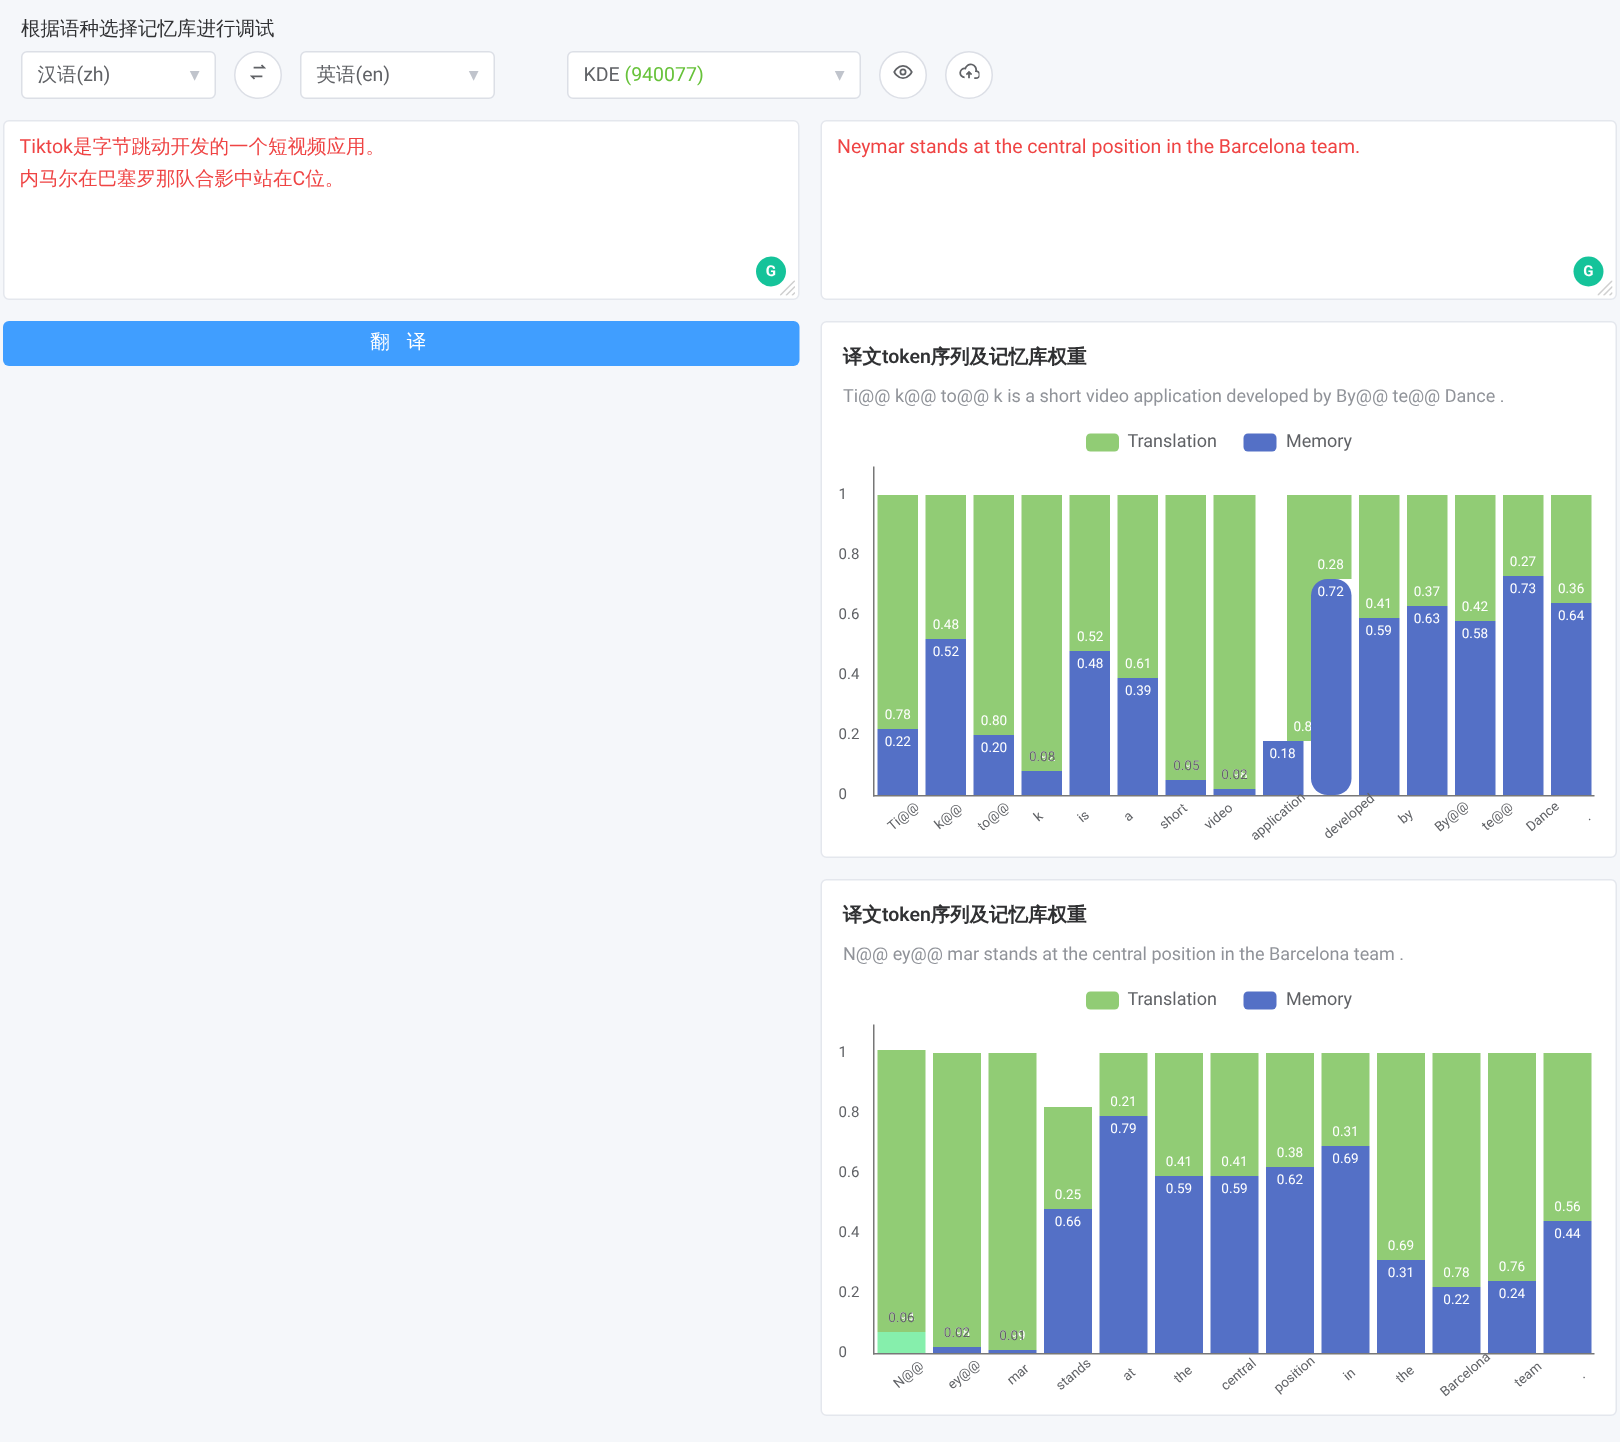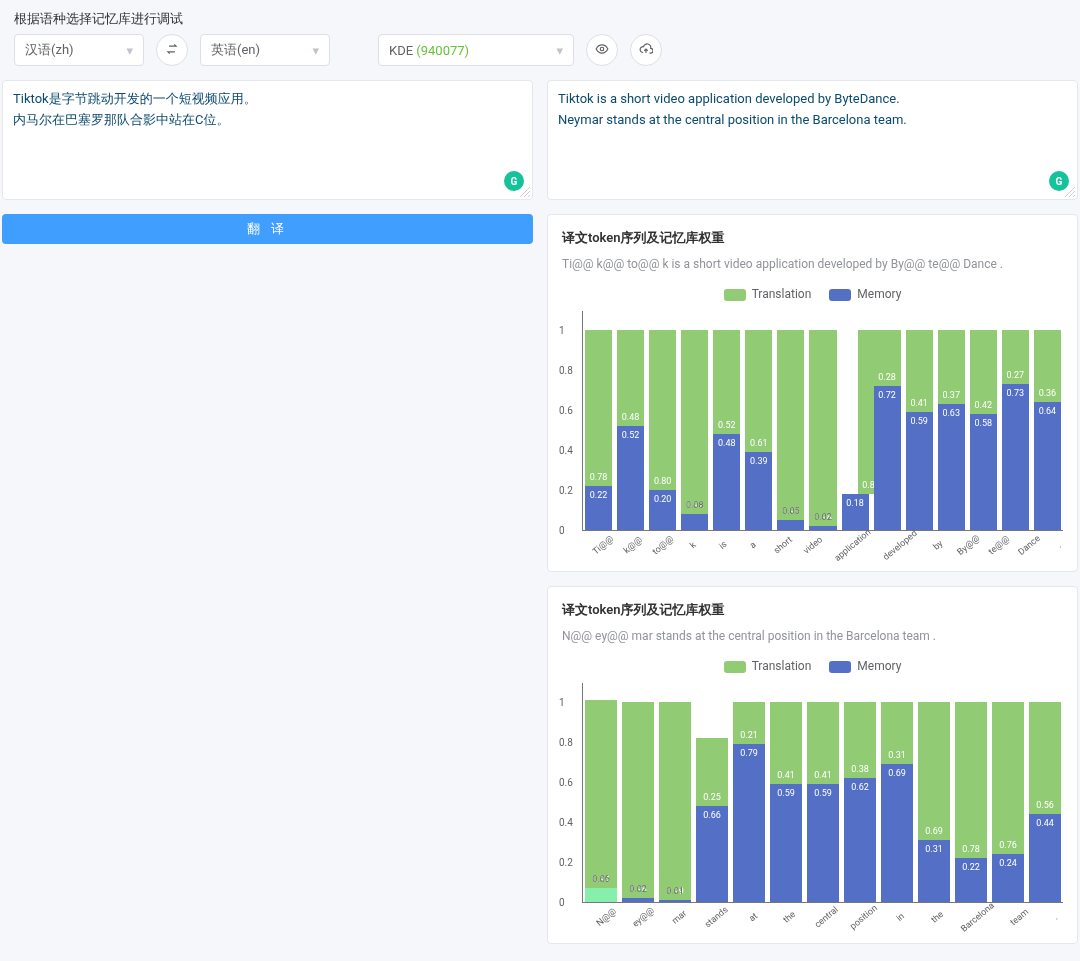--- a/index.html
+++ b/index.html
@@ -28,21 +28,21 @@
     color: #606266; cursor: pointer;
   }
   .swap-icon svg, .iconbtn svg { width: 14px; height: 14px; }
   .kde-count { color: #67c23a; }
   .main { display: flex; gap: 14px; padding: 0 2px; align-items: flex-start; }
   .col { flex: 1; display: flex; flex-direction: column; gap: 14px; }
   .pane {
     background: #fff; border: 1px solid #e4e7ed; border-radius: 4px; padding: 0; position: relative;
   }
   .textpane { min-height: 120px; padding: 8px 10px; }
-  .textline { color: #0c4a6e; font-size: 13px; line-height: 1.6; }
+  .textline { color: #ef4444; font-size: 13px; line-height: 1.6; }
   .grammarly-badge {
     position: absolute; right: 8px; bottom: 8px; width: 20px; height: 20px;
     border-radius: 50%; background: #15c39a; color: #fff;
     display: flex; align-items: center; justify-content: center; font-size: 10px; font-weight: bold;
   }
   .resize-grip { position: absolute; right: 2px; bottom: 2px; width: 10px; height: 10px; opacity: .35; }
   .btn-primary {
     background: #409eff; color: #fff; text-align: center; height: 30px; line-height: 30px;
     border-radius: 4px; cursor: pointer; font-size: 13px; letter-spacing: 4px;
   }
@@ -114,21 +114,20 @@
       <div class="grammarly-badge">G</div>
       <svg class="resize-grip" viewBox="0 0 10 10">
           <path d="M0 10L10 0M4 10L10 4M8 10L10 8" stroke="#777" stroke-width="1"></path>
         </svg>
     </div>
     <div class="btn-primary">翻 译</div>
   </div>
 
   <div class="col">
     <div class="pane textpane">
-      <div class="textline">Tiktok is a short video application developed by ByteDance.</div>
       <div class="textline">Neymar stands at the central position in the Barcelona team.</div>
       <div class="grammarly-badge">G</div>
       <svg class="resize-grip" viewBox="0 0 10 10">
           <path d="M0 10L10 0M4 10L10 4M8 10L10 8" stroke="#777" stroke-width="1"></path>
         </svg>
     </div>
 
     <div class="pane">
       <div class="card-title">译文token序列及记忆库权重</div>
       <div class="card-sub">Ti@@ k@@ to@@ k is a short video application developed by By@@ te@@ Dance .</div>
@@ -214,21 +213,21 @@
                   <div class="lbl" style="bottom: 4px;">0.82</div>
                 </div>
                 <div class="seg" style="height: 36px; background: rgb(84, 112, 198);">
                   <div class="lbl" style="top: 4px;">0.18</div>
                 </div>
               </div>
               <div class="barcol">
                 <div class="seg" style="height: 56px; background: rgb(145, 204, 117);">
                   <div class="lbl" style="bottom: 4px;">0.28</div>
                 </div>
-                <div class="seg" style="height: 144px; background: rgb(84, 112, 198);">
+                <div class="seg" style="height: 144px; background: rgb(84, 112, 198); border-radius: 11px;">
                   <div class="lbl" style="top: 4px;">0.72</div>
                 </div>
               </div>
               <div class="barcol">
                 <div class="seg" style="height: 82px; background: rgb(145, 204, 117);">
                   <div class="lbl" style="bottom: 4px;">0.41</div>
                 </div>
                 <div class="seg" style="height: 118px; background: rgb(84, 112, 198);">
                   <div class="lbl" style="top: 4px;">0.59</div>
                 </div>

